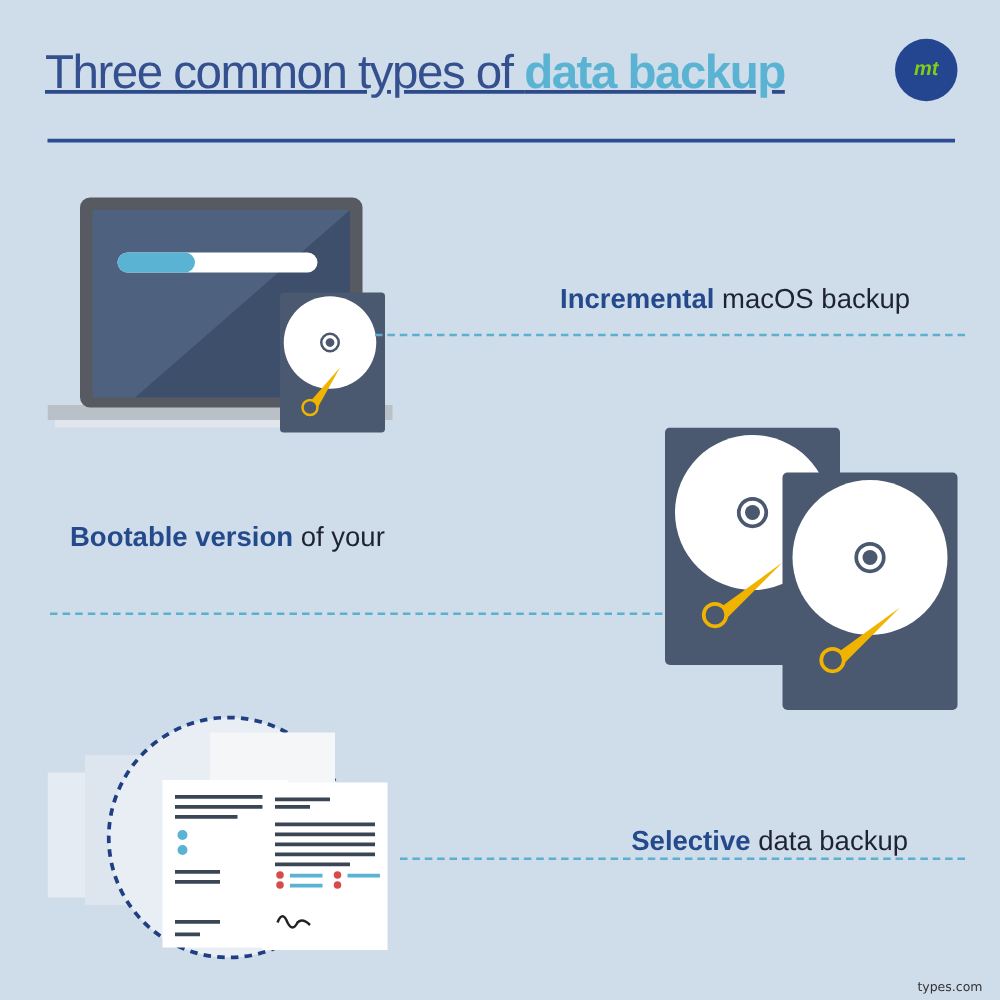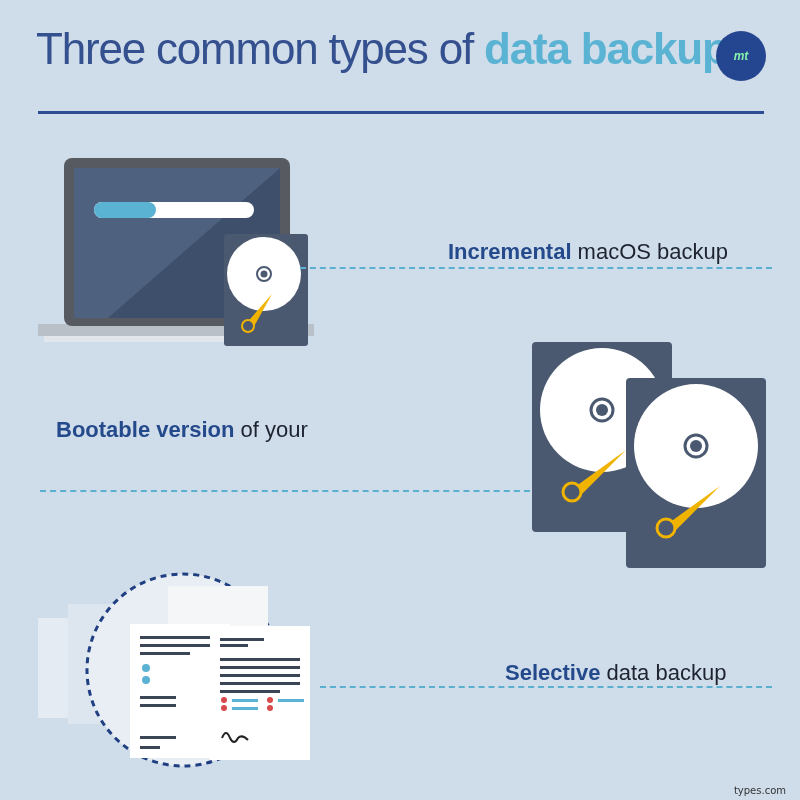--- a/index.html
+++ b/index.html
@@ -1,21 +1,21 @@
 <!DOCTYPE html>
 <html><head>
 <meta charset="utf-8">
 <style>
   html,body{margin:0;padding:0;}
   body{width:800px;height:800px;background:#cfdcea;position:relative;overflow:hidden;font-family:"DejaVu Sans","Liberation Sans",sans-serif;}
   .abs{position:absolute;}
-  .title{left:36px;top:24px;font-size:44px;color:#2d4a8a;font-weight:300;letter-spacing:-1.2px;font-family:"Liberation Sans",sans-serif;}
+  .title{left:36px;top:37px;font-size:38px;color:#2d4a8a;font-weight:300;letter-spacing:-1.2px;font-family:"Liberation Sans",sans-serif;text-decoration:underline;}
   .title .light{font-weight:normal;color:#35508e;}
   .title .accent{font-weight:bold;color:#5bb3d3;}
-  .logo{left:716px;top:31px;width:50px;height:50px;border-radius:50%;background:#24458f;color:#86efac;display:flex;align-items:center;justify-content:center;font-weight:bold;font-style:italic;font-size:12px;font-family:"Liberation Sans",sans-serif;}
+  .logo{left:716px;top:31px;width:50px;height:50px;border-radius:50%;background:#24458f;color:#84cc16;display:flex;align-items:center;justify-content:center;font-weight:bold;font-style:italic;font-size:16px;font-family:"Liberation Sans",sans-serif;}
   .rule{left:38px;top:111px;width:726px;height:3px;background:#2c4d93;}
   .label{font-size:22px;color:#1e2330;font-family:"Liberation Sans",sans-serif;}
   .label b{color:#244a8c;}
   .dash{height:0;border-top:2px dashed #5bb0cf;}
   .footer{right:14px;top:785px;font-size:10px;color:#333;}
 </style>
 </head>
 <body>
 
 <div class="abs title"><span class="light">Three common types of </span><span class="accent">data backup</span></div>
@@ -32,21 +32,21 @@
   <rect x="56" y="50" width="62" height="16" rx="8" fill="#5bb3d3"></rect>
   <g transform="translate(186,82)">
     <rect width="84" height="112" rx="3" fill="#4a5870"></rect>
     <circle cx="40" cy="40" r="37" fill="#fff"></circle>
     <circle cx="40" cy="40" r="7" fill="none" stroke="#4a5870" stroke-width="2"></circle>
     <circle cx="40" cy="40" r="3.5" fill="#4a5870"></circle>
     <polygon points="20,92 48,60 28,96" fill="#f0b400"></polygon>
     <circle cx="24" cy="92" r="6" fill="#4a5870" stroke="#f0b400" stroke-width="2"></circle>
   </g>
 </svg>
-<div class="abs label" style="left:448px;top:239px"><b>Incremental</b><span> macOS backup</span></div>
+<div class="abs label" style="left:448px;top:226px"><b>Incremental</b><span> macOS backup</span></div>
 <div class="abs dash" style="left:300px;top:267px;width:472px"></div>
 
 <div class="abs label" style="left:56px;top:415px;line-height:30px"><b>Bootable version</b><span> of your</span><br></div>
 <div class="abs dash" style="left:40px;top:490px;width:500px"></div>
 <svg class="abs" style="left:532px;top:342px" width="240" height="230">
   <g>
     <rect x="0" y="0" width="140" height="190" rx="4" fill="#4a5870"></rect>
     <circle cx="70" cy="68" r="62" fill="#fff"></circle>
     <circle cx="70" cy="68" r="11" fill="none" stroke="#4a5870" stroke-width="3"></circle>
     <circle cx="70" cy="68" r="6" fill="#4a5870"></circle>

